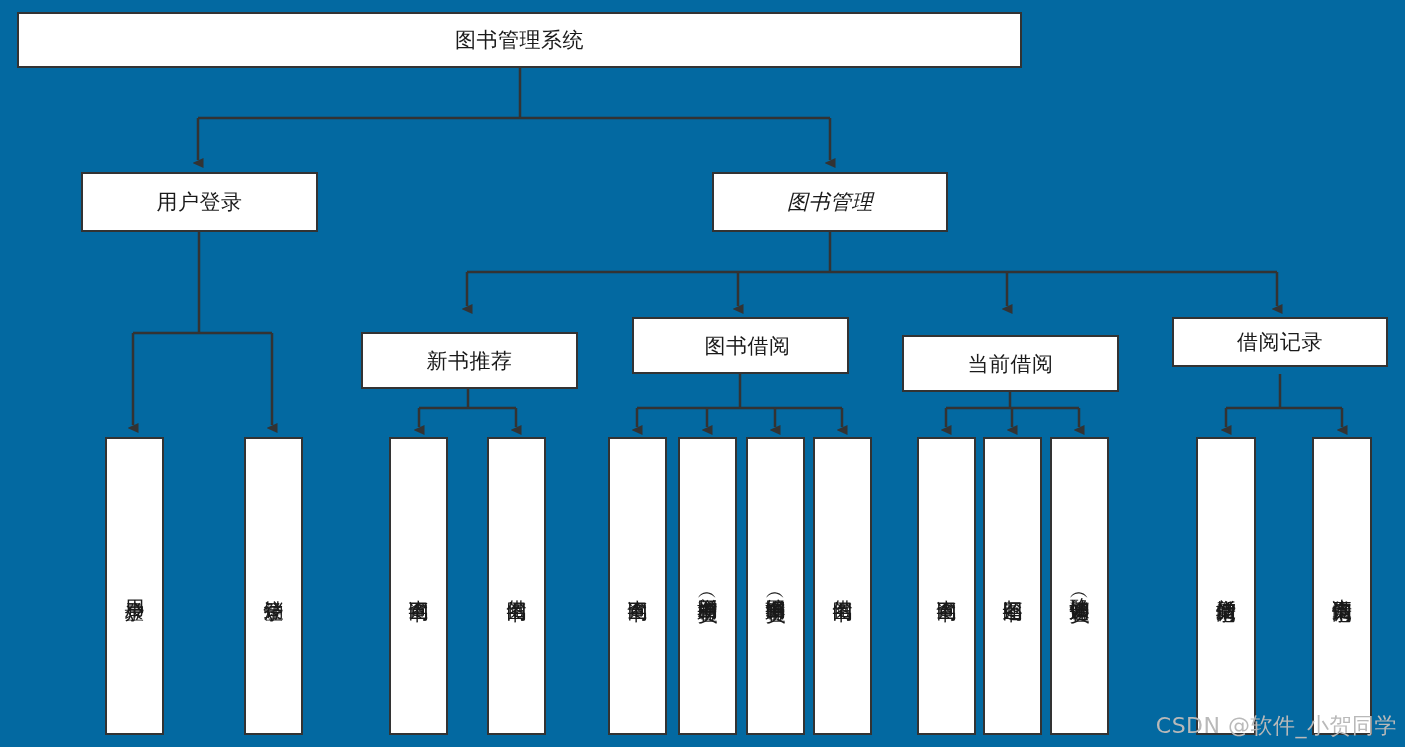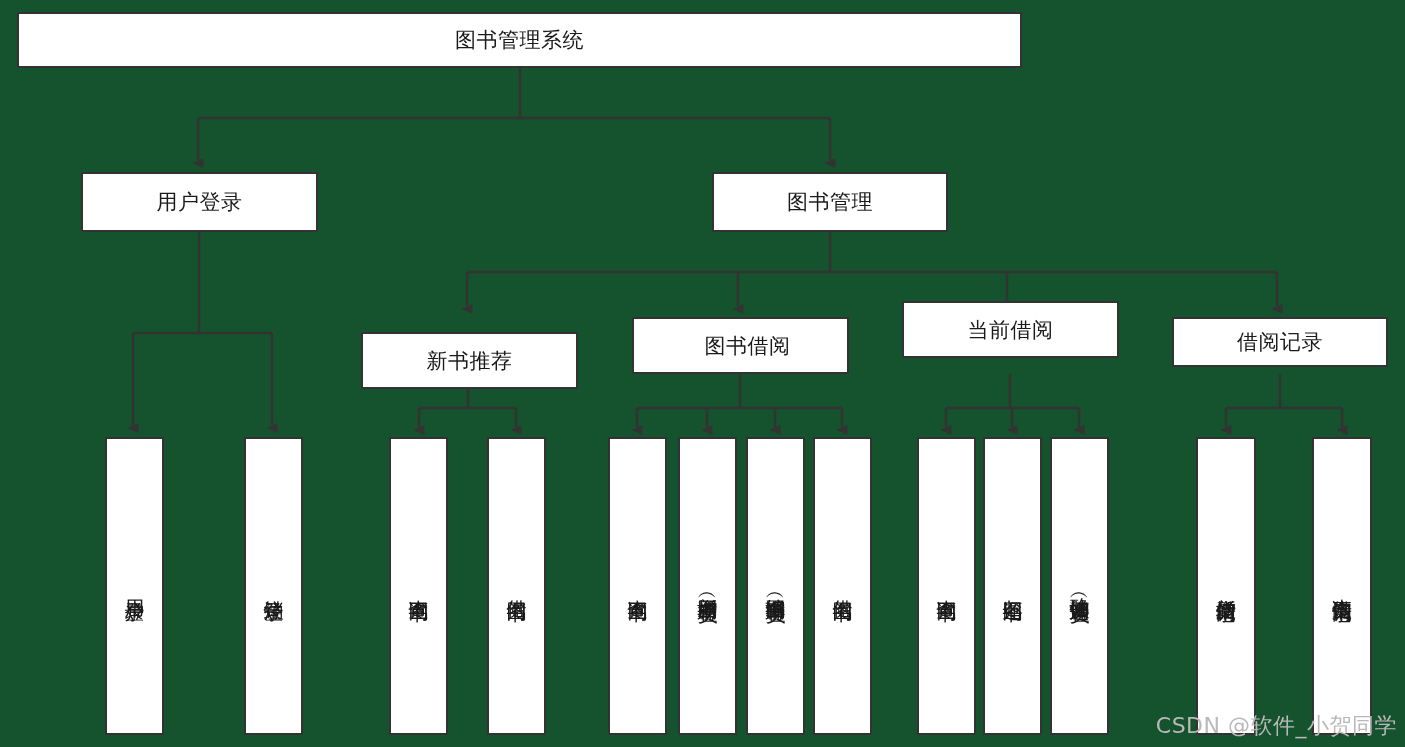--- a/index.html
+++ b/index.html
@@ -7,21 +7,21 @@
     padding: 0;
     background: #ffffff;
   }
   body {
     font-family: "DejaVu Sans", "Liberation Sans", sans-serif;
   }
   #canvas {
     position: relative;
     width: 1405px;
     height: 747px;
-    background: #14532d;
+    background: #0369a1;
     overflow: hidden;
   }
   svg.edges {
     position: absolute;
     left: 0;
     top: 0;
     width: 1405px;
     height: 747px;
     pointer-events: none;
   }
@@ -118,31 +118,31 @@
     </g>
   </svg>
 
   <div class="node h" style="left:17px; top:12px; width:1005px; height:56px;">
     <span>图书管理系统</span>
   </div>
 
   <div class="node h" style="left:81px; top:172px; width:237px; height:60px;">
     <span>用户登录</span>
   </div>
-  <div class="node h" style="left:712px; top:172px; width:236px; height:60px;">
+  <div class="node h" style="left:712px; top:172px; width:236px; height:60px;font-style:italic;">
     <span>图书管理</span>
   </div>
 
   <div class="node h" style="left:361px; top:317px; width:217px; height:57px;margin-top:15px;">
     <span>新书推荐</span>
   </div>
   <div class="node h" style="left:632px; top:317px; width:217px; height:57px;padding-left:14px;">
     <span>图书借阅</span>
   </div>
-  <div class="node h" style="left:902px; top:301px; width:217px; height:57px;">
+  <div class="node h" style="left:902px; top:335px; width:217px; height:57px;">
     <span>当前借阅</span>
   </div>
   <div class="node h" style="left:1172px; top:317px; width:216px; height:50px;">
     <span>借阅记录</span>
   </div>
 
   <div class="node v" style="left:105px; top:437px; width:59px; height:298px;">
     <span class="vtext">用户登录</span>
   </div>
   <div class="node v" style="left:244px; top:437px; width:59px; height:298px;">

